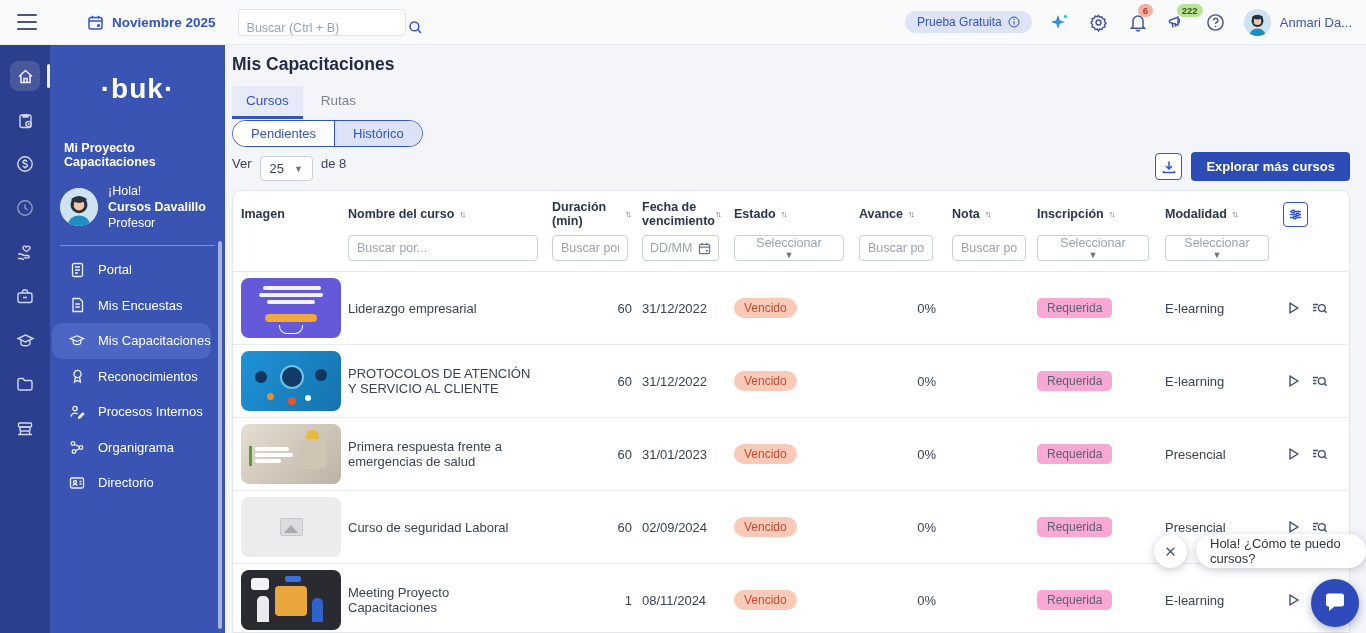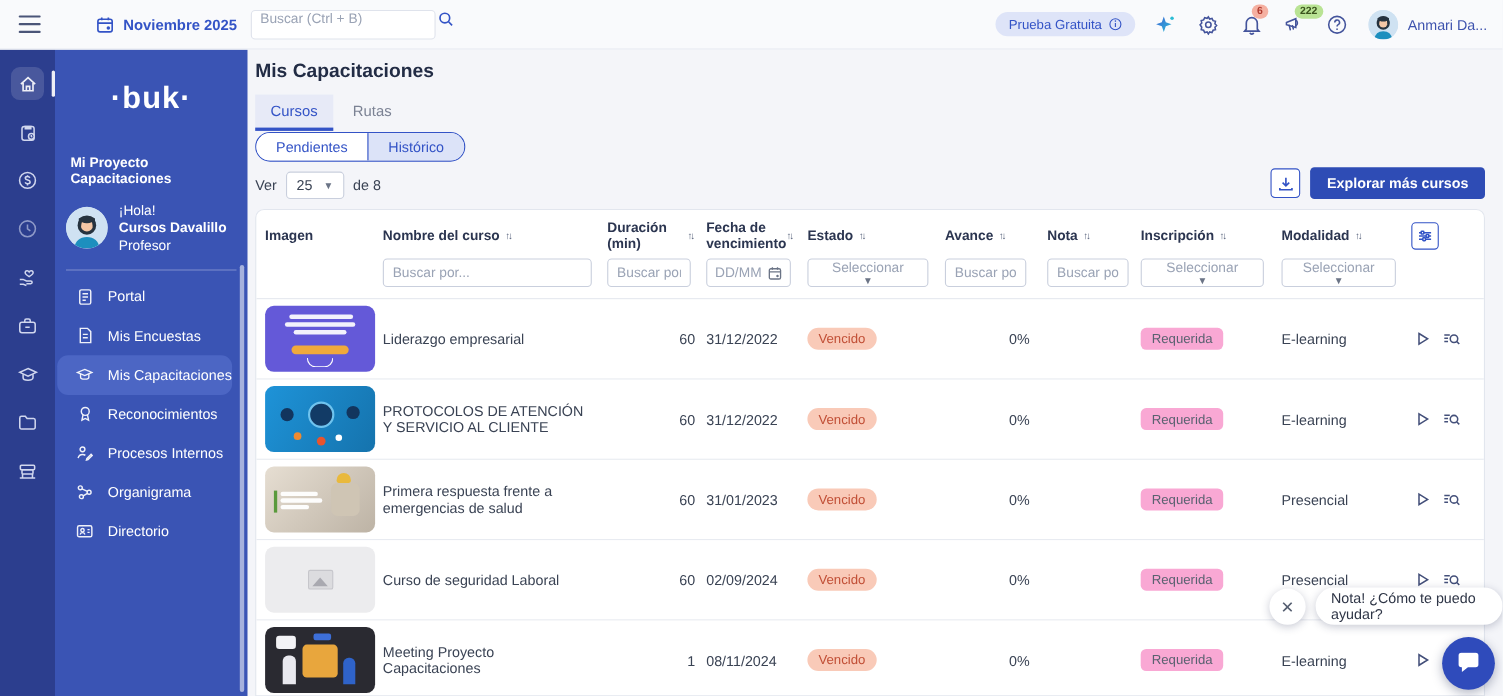--- a/index.html
+++ b/index.html
@@ -4,21 +4,21 @@
 <style>
   * { margin:0; padding:0; box-sizing:border-box; }
   html,body { width:1366px; height:633px; overflow:hidden; font-family:"Liberation Sans",sans-serif; background:#f4f5f9; }
   .app { position:relative; width:1366px; height:633px; }
 
   
   .topbar { position:absolute; left:0; top:0; width:1366px; height:45px; background:#f9fafc; border-bottom:1px solid #e8ebf2; display:flex; align-items:center; z-index:30; }
   .hamburger { margin-left:17px; width:20px; height:16px; display:flex; flex-direction:column; justify-content:space-between; cursor:pointer; }
   .hamburger span { height:2px; background:#4a5578; border-radius:1px; }
   .tb-date { display:flex; align-items:center; gap:8px; margin-left:50px; color:#3353c6; font-size:13.5px; font-weight:700; cursor:pointer; }
-  .tb-search { margin-left:12px; width:168px; height:27px; background:#fff; border:1px solid #dfe3ec; border-radius:4px; display:flex; align-items:flex-start; padding:0 8px; }
+  .tb-search { margin-left:22px; width:168px; height:27px; background:#fff; border:1px solid #dfe3ec; border-radius:4px; display:flex; align-items:flex-end; padding:0 8px; }
   .tb-search input { border:0; outline:0; flex:1; font-size:12.5px; color:#3a4354; background:transparent; font-family:"Liberation Sans",sans-serif; }
   .tb-search input::placeholder { color:#9aa3b5; }
   .tb-right { margin-left:auto; display:flex; align-items:center; gap:17px; padding-right:14px; }
   .trial-pill { background:#dee4f8; color:#3353c6; font-size:12px; padding:4px 12px; border-radius:13px; display:flex; align-items:center; gap:6px; cursor:pointer; }
   .tb-icon { position:relative; width:22px; height:22px; display:flex; align-items:center; justify-content:center; cursor:pointer; color:#44549c; }
   .badge { position:absolute; top:-7px; left:11px; font-size:9.5px; font-weight:700; padding:1px 5px; border-radius:9px; }
   .badge.red { background:#f5b0a1; color:#b03a2e; }
   .badge.green { background:#b9e394; color:#3a531d; }
   .tb-user { display:flex; align-items:center; gap:9px; cursor:pointer; }
   .avatar-circle { width:27px; height:27px; border-radius:50%; overflow:hidden; background:#cfe2f2; flex:none; }
@@ -49,21 +49,21 @@
   
   .main { position:absolute; left:225px; top:45px; width:1141px; height:588px; background:#f4f5f9; }
   .page-title { position:absolute; left:7px; top:9px; font-size:17.5px; font-weight:700; color:#222c45; }
   .tabs { position:absolute; left:7px; top:41px; display:flex; gap:4px; font-size:13.5px; }
   .tab { padding:7px 14px 8px; cursor:pointer; }
   .tab.active { background:#e7eaf7; color:#3353c6; border-bottom:3px solid #3353c6; }
   .tab.inactive { color:#7b8294; }
   .segmented { position:absolute; left:7px; top:75px; display:flex; border:1px solid #3353c6; border-radius:16px; overflow:hidden; font-size:13px; height:27px; }
   .segment { display:flex; align-items:center; padding:0 18px; color:#3353c6; cursor:pointer; background:#fff; }
   .segment.active { background:#dce3f8; border-left:1px solid #3353c6; }
-  .ver-row { position:absolute; left:7px; top:111px; display:flex; align-items:center; gap:8px; font-size:13px; color:#3a4354; }
+  .ver-row { position:absolute; left:7px; top:111px; display:flex; gap:8px; font-size:13px; color:#3a4354; }
   .ver-select { display:flex; align-items:center; gap:10px; border:1px solid #c9cfdd; border-radius:4px; background:#fff; padding:4px 9px; cursor:pointer; color:#3a4354; }
   .caret { font-size:9px; color:#6b7486; }
   .top-actions { position:absolute; right:16px; top:107px; display:flex; gap:9px; align-items:center; }
   .dl-btn { width:27px; height:27px; border:1px solid #3353c6; border-radius:4px; background:#fff; display:flex; align-items:center; justify-content:center; color:#3353c6; cursor:pointer; }
   .explore-btn { background:#2e4cb5; color:#fff; border:0; border-radius:4px; font-size:13px; font-weight:700; padding:7px 15px; cursor:pointer; font-family:"Liberation Sans",sans-serif; }
 
   
   .table-card { position:absolute; left:7px; top:145px; width:1118px; height:443px; background:#fff; border:1px solid #e2e6ee; border-radius:8px 8px 0 0; overflow:hidden; }
   .t-grid { display:grid; grid-template-columns:115px 204px 90px 92px 125px 93px 85px 128px 110px 74px; align-items:center; }
   .t-head { padding-top:9px; }
@@ -652,21 +652,21 @@
             </span>
         </div>
       </div>
 
     </section>
   </main>
 
   <div class="chat-close">
       <span>✕</span>
     </div>
-  <div class="chat-msg">Nota! ¿Cómo te puedo ayudar?</div>
+  <div class="chat-msg">Hola! ¿Cómo te puedo cursos?</div>
   <div class="chat-fab">
     <span>
       <svg width="22" height="20" viewBox="0 0 22 20" fill="#fff">
           <path d="M2 3 a2.5 2.5 0 0 1 2.5-2.5 h13 A2.5 2.5 0 0 1 20 3 v8 a2.5 2.5 0 0 1-2.5 2.5 h-7 L5 18 v-4.5 h-.5 A2.5 2.5 0 0 1 2 11 Z"></path>
         </svg>
     </span>
   </div>
 
 </div>
 

